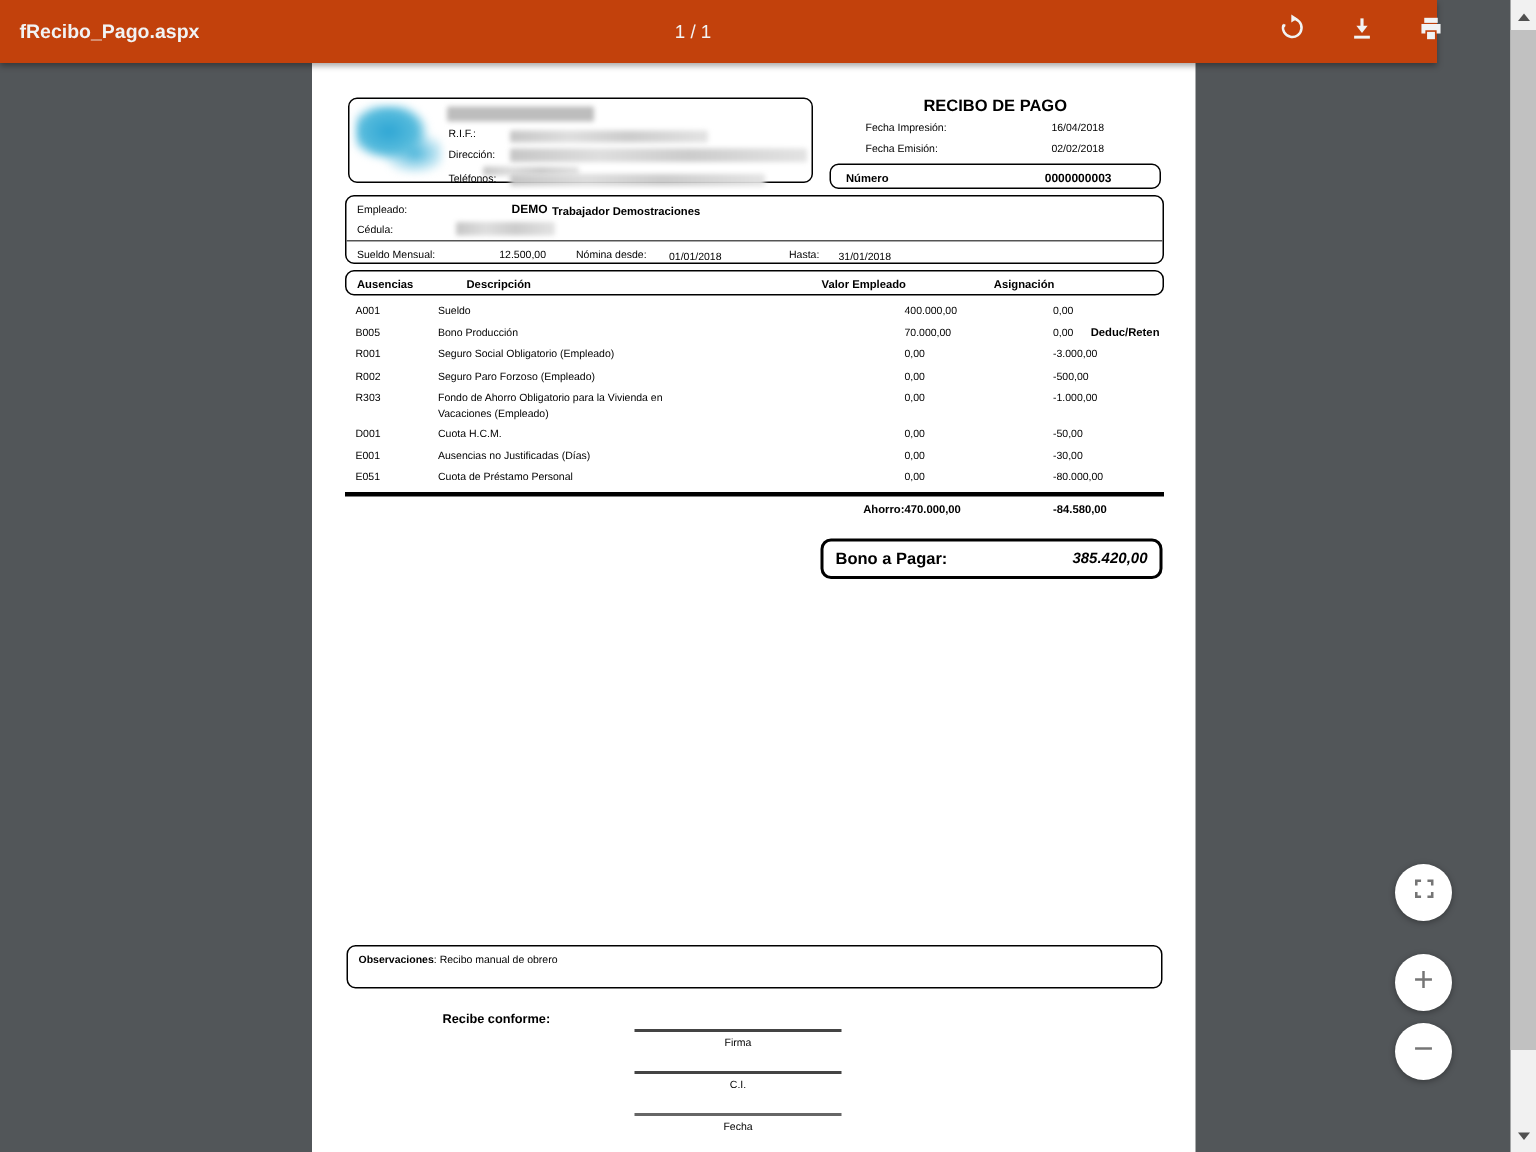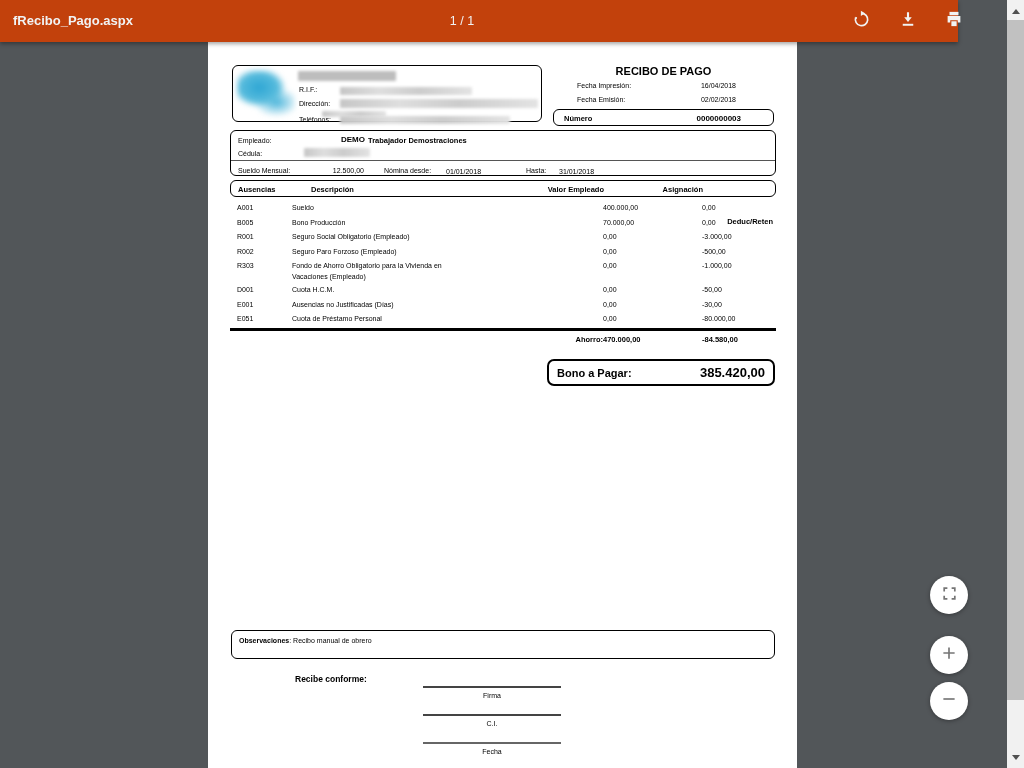--- a/index.html
+++ b/index.html
@@ -252,21 +252,21 @@
   <div class="row b" style="position:absolute; left:22px; top:291px; width:546px; font-size:7.5px;">
     <span class="c-code"></span>
     <span class="c-desc"></span>
     <span class="c-aux">Ahorro:</span>
     <span class="c-asig">470.000,00</span>
     <span class="c-deduc">-84.580,00</span>
   </div>
 
   <div class="box" style="left:339px; top:317px; width:228px; height:27px; border-width:2px; border-radius:7px; display:flex; align-items:center; justify-content:space-between; padding:0 8px;">
     <span class="b" style="font-size:11px;">Bono a Pagar:</span>
-    <span class="b" style="font-size:13px;">385.420,00</span>
+    <span class="b" style="font-size:10px;font-style:italic;">385.420,00</span>
   </div>
 
   <div class="box" style="left:23px; top:588px; width:544px; height:29px;">
     <div class="abs lbl7" style="left:7px; top:5px;">
       <span class="b">Observaciones</span><span>: Recibo manual de obrero</span>
     </div>
   </div>
 
   <span class="abs b" style="left:87px; top:632px; font-size:8.5px;">Recibe conforme:</span>
 

